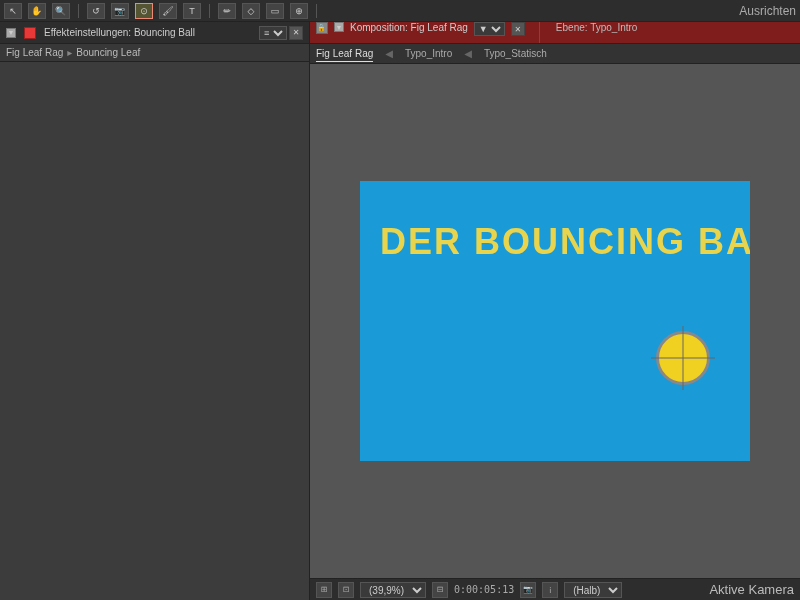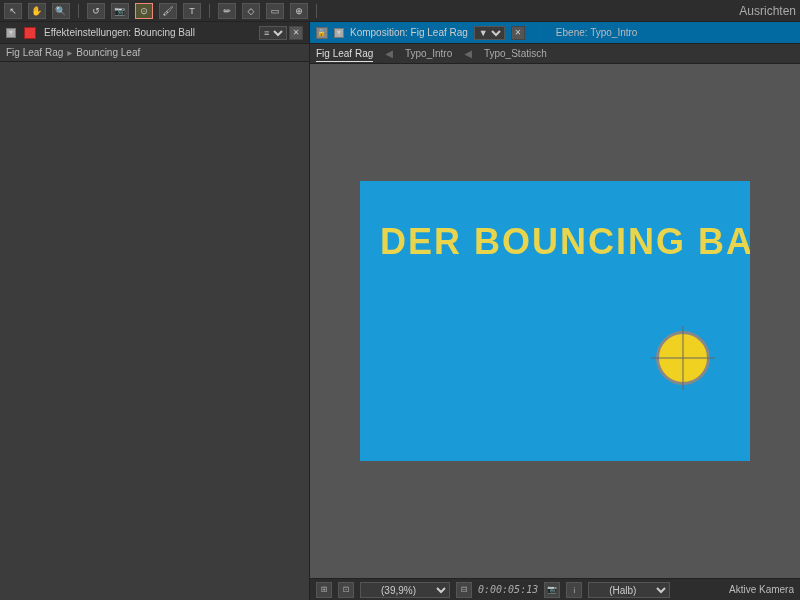--- a/index.html
+++ b/index.html
@@ -83,24 +83,23 @@
     }
 
     
     .right-panel {
       flex: 1;
       display: flex;
       flex-direction: column;
     }
     .comp-header {
       height: 22px;
-      background: #0369a1;
-      border-bottom: 1px solid #222;
-      display: flex;
-      align-items: center;
+      background: #7f1d1d;
+      border-bottom: 1px solid #222;
+      display: flex;
       padding: 0 6px;
       gap: 6px;
     }
 
     .viewer-tabs {
       height: 20px;
       background: #333;
       border-bottom: 1px solid #222;
       display: flex;
       align-items: center;
@@ -179,21 +178,21 @@
       padding: 0 6px;
       gap: 6px;
       font-size: 10px;
       color: #aaa;
     }
     .vb-select {
       background: #3a3a3a;
       border: 1px solid #555;
       color: #ccc;
       font-size: 10px;
-      padding: 1px 16px;
+      padding: 1px 4px;
       height: 16px;
     }
     .vb-icon {
       width: 16px; height: 16px;
       background: #444;
       border: 1px solid #555;
       display: flex;
       align-items: center;
       justify-content: center;
       font-size: 8px;
@@ -271,22 +270,22 @@
         </div>
       </div>
     </div>
     <div class="viewer-bottom">
       <div class="vb-icon">⊞</div>
       <div class="vb-icon">⊡</div>
       <select class="vb-select">
         <option>(39,9%)</option>
       </select>
       <div class="vb-icon">⊟</div>
-      <span style="font-family:monospace;color:#aaa;font-size:10px;font-style:italic;">0:00:05:13</span>
+      <span style="font-family:monospace;color:#aaa;font-size:10px;">0:00:05:13</span>
       <div class="vb-icon">📷</div>
       <div class="vb-icon">ℹ</div>
       <select class="vb-select">
         <option>(Halb)</option>
       </select>
-      <div style="margin-left:auto;font-size:10px;color:#bbb;">Aktive Kamera</div>
+      <div style="margin-left:auto;font-size:13px;color:#bbb;">Aktive Kamera</div>
     </div>
   </div>
 </div>
 
 </body></html>

